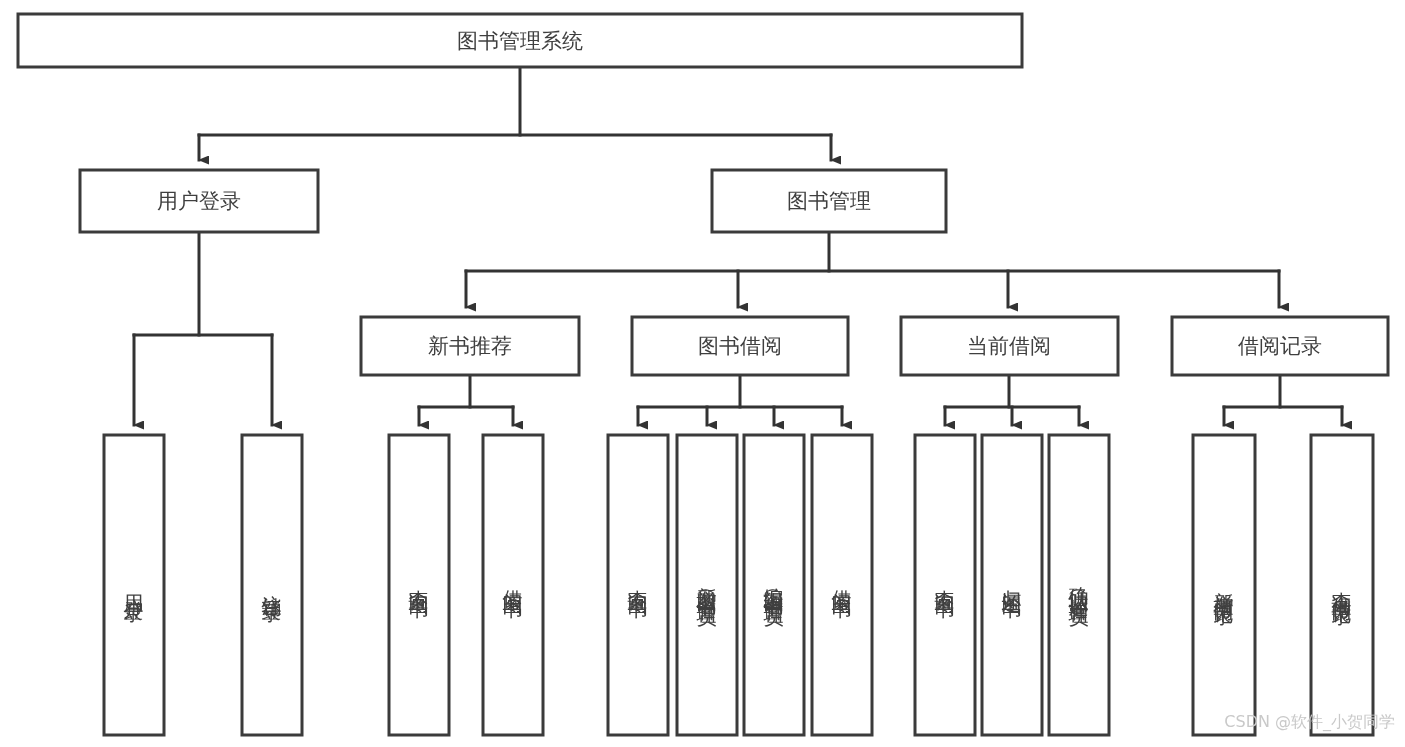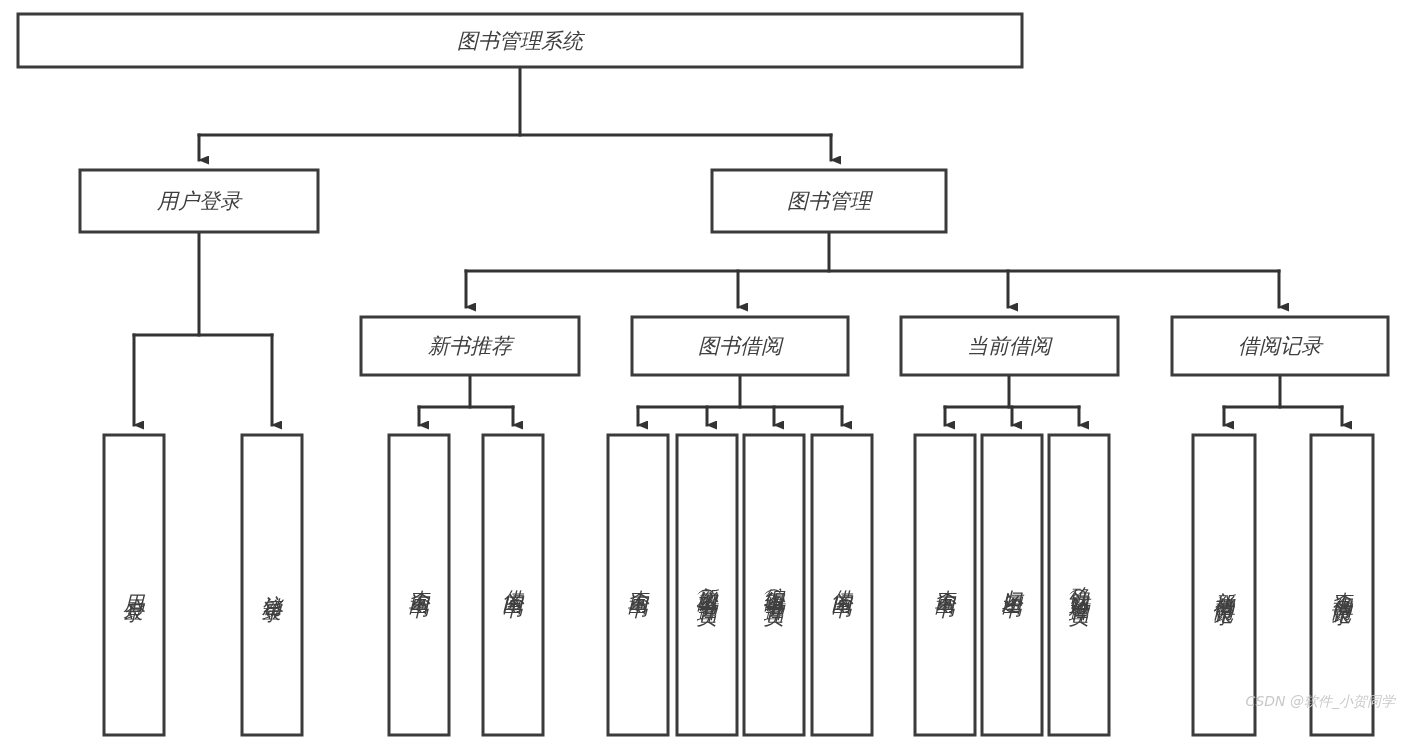--- a/index.html
+++ b/index.html
@@ -11,21 +11,20 @@
     width: 1405px;
     height: 747px;
     font-family: "DejaVu Sans", "Liberation Sans", sans-serif;
     overflow: hidden;
     position: relative;
   }
   #diagram-root {
     position: relative;
     width: 1405px;
     height: 735px;
-    font-style: italic;
   }
   svg.flow {
     position: absolute;
     top: 0;
     left: 0;
     width: 1405px;
     height: 747px;
     display: block;
   }
   .node-rect {
@@ -52,23 +51,23 @@
   .node-label.vertical {
     font-size: 20px;
     writing-mode: vertical-rl;
     text-orientation: upright;
     letter-spacing: 3px;
     dominant-baseline: central;
   }
   .watermark {
     position: absolute;
     right: 10px;
-    bottom: 24px;
+    bottom: 2px;
     color: #c9c9c9;
-    font-size: 14px;
+    font-size: 16px;
     font-family: "DejaVu Sans", "Liberation Sans", sans-serif;
     white-space: nowrap;
     pointer-events: none;
   }
 </style>
 </head>
 <body>
 
 <div id="diagram-root">
 

